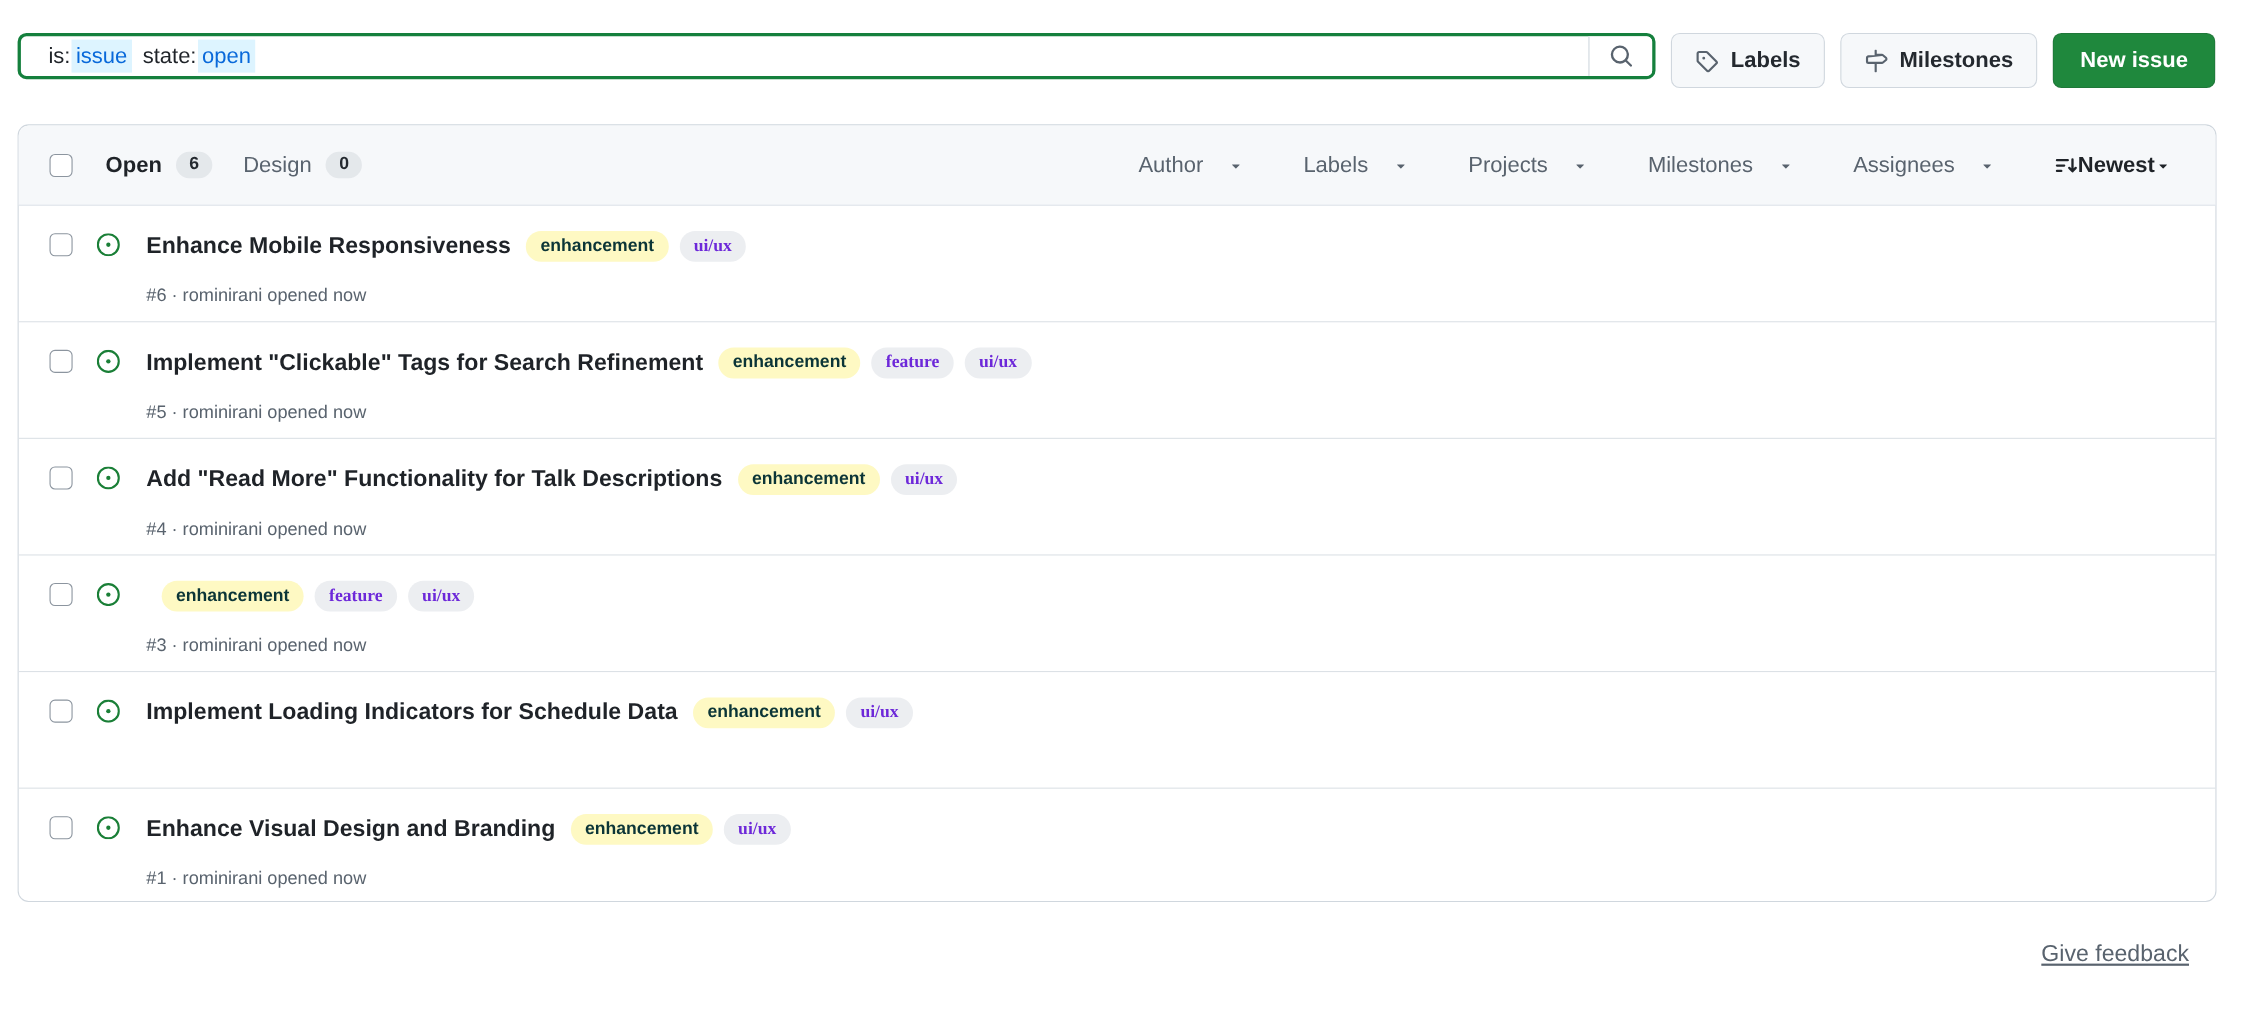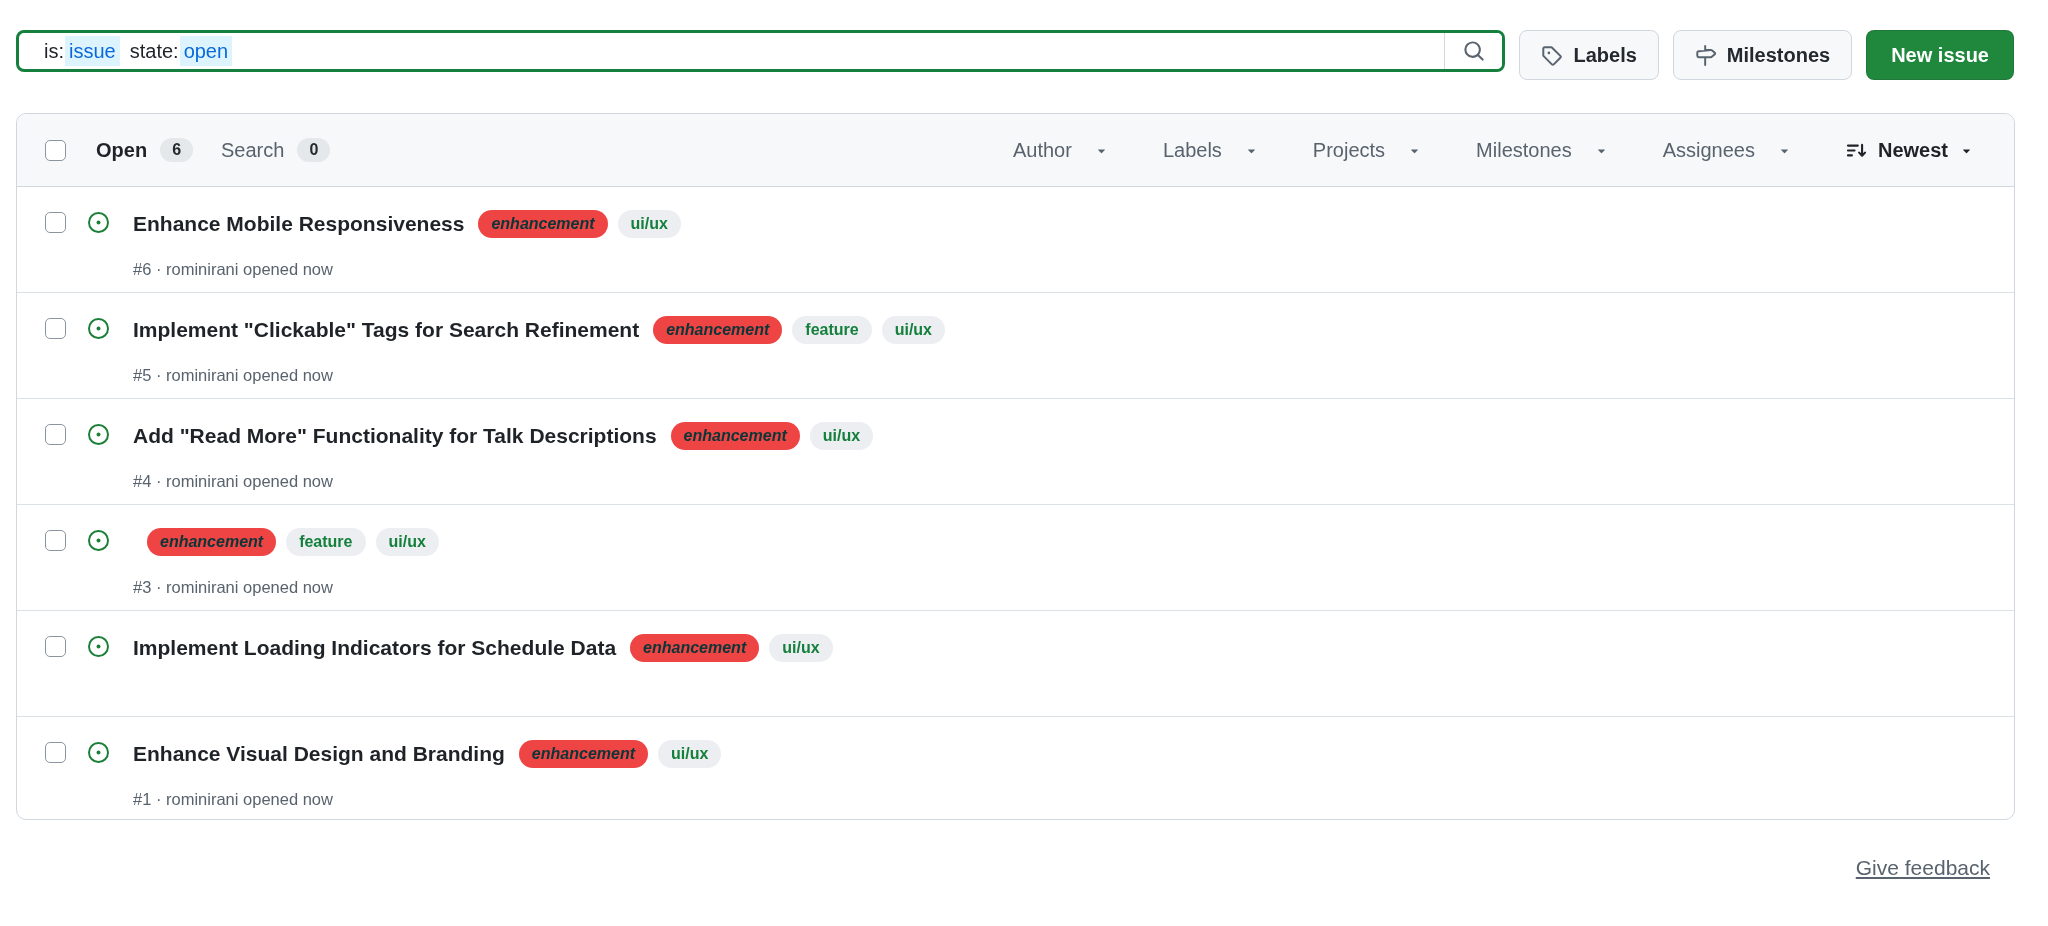--- a/index.html
+++ b/index.html
@@ -62,21 +62,21 @@
     background:rgba(175,184,193,.25); border-radius:999px;
     font-size:16px; font-weight:700; color:#24292f; padding:4px 12px; line-height:1;
   }
   .hdr-filters { margin-left:auto; display:flex; align-items:center; gap:54px; }
   .filter-item {
     display:flex; align-items:center; gap:22px;
     color:#59636e; font-size:20px; background:none; border:none; cursor:pointer; font-family:inherit; padding:0;
   }
   .filter-item .caret, .sort-btn .caret { display:flex; }
   .sort-btn {
-    display:flex; align-items:center; gap:11px;
+    display:flex; align-items:center; 
     color:#1f2328; font-size:20px; font-weight:600; background:none; border:none; cursor:pointer; font-family:inherit; padding:0;
   }
   .sort-btn .sort-ic { display:flex; color:#1f2328; }
 
   
   .row {
     display:flex; align-items:flex-start;
     padding:23px 24px 0 28px; height:106px; border-bottom:1px solid #dce1e6;
   }
   .row:last-child { border-bottom:none; height:102px; }
@@ -86,22 +86,22 @@
   .title-line { display:flex; align-items:center; }
   .issue-title {
     font-size:21px; font-weight:700; color:#1f2328; text-decoration:none;
     white-space:nowrap; cursor:pointer;
   }
   .label {
     height:28px; display:inline-flex; align-items:center; padding:0 13px;
     border-radius:999px; font-size:16px; font-weight:700; margin-left:10px; cursor:pointer; white-space:nowrap;
   }
   .label:first-of-type { margin-left:14px; }
-  .label.cyan { background:#ef4444; color:#0b3537;font-style:italic; }
-  .label.gray { background:#eceef1; color:#15803d; }
+  .label.cyan { background:#fef9c3; color:#0b3537; }
+  .label.gray { background:#eceef1; color:#6d28d9;font-family:Liberation Serif, serif; }
   .row-meta { margin-top:22px; font-size:16.5px; color:#59636e; }
 
   
   .feedback-bar { margin-top:36px; padding-right:58px; text-align:right; }
   .feedback-link { color:#59636e; font-size:21px; text-decoration:underline; cursor:pointer; }
 </style>
 </head>
 <body>
 
 <header class="topbar">
@@ -145,21 +145,21 @@
 
   <div class="card-header">
     <span class="cb"></span>
 
     <button class="tab tab-open">
       <span class="tab-label-open">Open</span>
       <span class="count-pill">6</span>
     </button>
 
     <button class="tab tab-closed">
-      <span class="tab-label-closed">Search</span>
+      <span class="tab-label-closed">Design</span>
       <span class="count-pill">0</span>
     </button>
 
     <div class="hdr-filters">
       <button class="filter-item">
         <span>Author</span>
         <span class="caret">
             <svg width="15" height="15" viewBox="0 0 16 16" fill="currentColor">
               <path d="m4.427 7.427 3.396 3.396a.25.25 0 0 0 .354 0l3.396-3.396A.25.25 0 0 0 11.396 7H4.604a.25.25 0 0 0-.177.427Z"></path>
             </svg>

